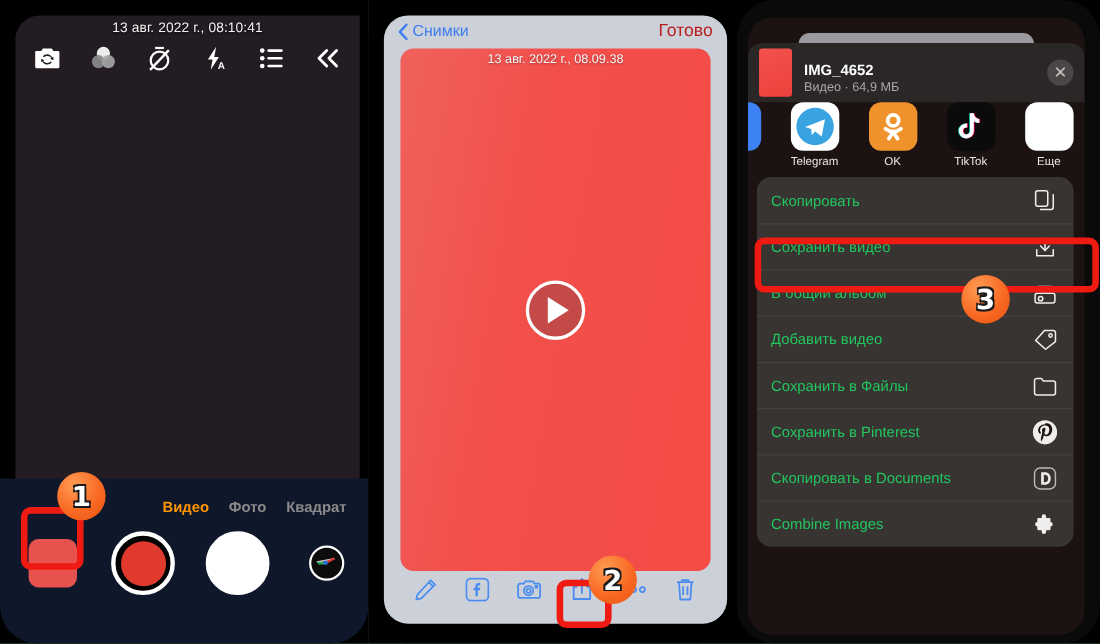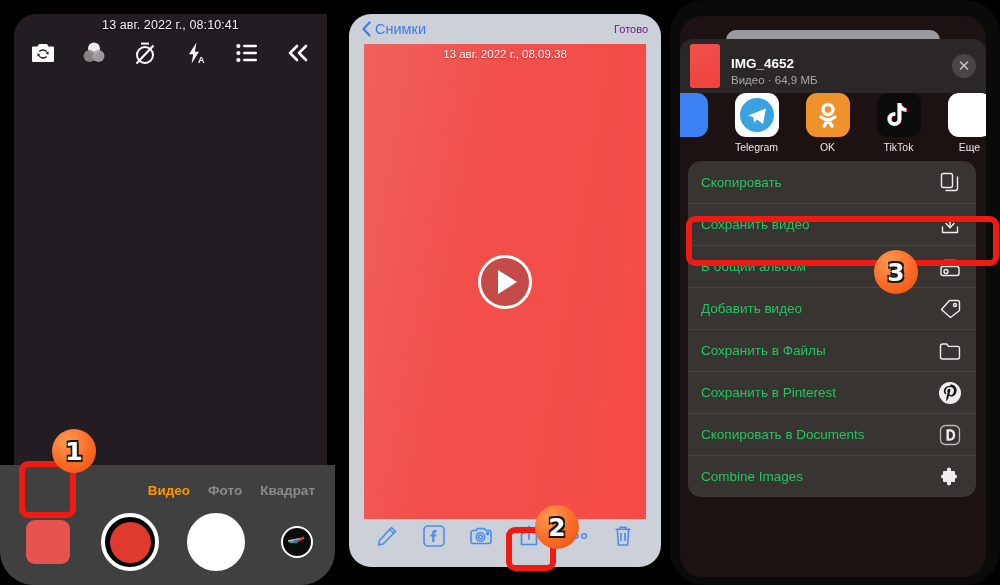--- a/index.html
+++ b/index.html
@@ -38,22 +38,22 @@
     font-size: 12.5px; letter-spacing: .1px;
     text-shadow: 0 1px 2px rgba(0,0,0,.8);
   }
   .cam-topbar {
     position: absolute; top: 22px; left: 0; right: 0; height: 34px;
     display: flex; align-items: center; justify-content: space-around;
     padding: 0 4px;
   }
   .cam-topbar .ic { width: 30px; height: 30px; display: flex; align-items: center; justify-content: center; }
   .cam-bottom {
-    position: absolute; left: 0; right: 0; bottom: 0; height: 120px;
-    background: #404040;
+    position: absolute; left: 0; right: 0; bottom: 0; height: 150px;
+    background: #0f172a;
   }
   .cam-modes {
     position: absolute; left: 0; right: 0; top: 18px;
     display: flex; gap: 18px; justify-content: flex-end;
     padding-right: 20px;
     font-size: 13.5px; font-weight: bold;
   }
   .cam-modes .m { color: #8a8a8a; }
   .cam-modes .m.active { color: #ff9500; }
   .cam-ctrl-row {
@@ -90,25 +90,26 @@
     background: #ccd1d9;
     border-radius: 22px;
     overflow: hidden;
   }
   .pv-nav {
     position: absolute; top: 0; left: 0; right: 0; height: 30px;
     display: flex; align-items: center; justify-content: space-between;
     padding: 0 13px;
   }
   .pv-back { display: flex; align-items: center; gap: 4px; color: #3d7cf0; font-size: 14.5px; }
-  .pv-done { color: #701a75; font-size: 11px; text-align: center; }
+  .pv-done { color: #b91c1c; font-size: 16px; text-align: center; }
   .pv-media {
     position: absolute; left: 15px; right: 15px; top: 30px; bottom: 48px;
     background: linear-gradient(100deg,#f0615c 0%,#f24f4b 40%,#f54b46 100%);
     overflow: hidden;
+    border-radius: 12px;
   }
   .pv-media-ts {
     position: absolute; top: 4px; left: 0; right: 0; text-align: center;
     color: #f6f6f6; font-size: 11.5px;
     text-shadow: 0 1px 2px rgba(0,0,0,.35);
   }
   .pv-play {
     position: absolute; left: 50%; top: 50%; transform: translate(-50%,-50%);
     width: 54px; height: 54px; border-radius: 50%;
     border: 3px solid #fff; background: rgba(140,70,70,.45);
@@ -156,21 +157,21 @@
   .ss-sub { color: #aaa7a6; font-size: 11.5px; line-height: 1.45; }
   .ss-close {
     width: 24px; height: 24px; border-radius: 50%;
     background: #4a4645; color: #c8c5c4;
     display: flex; align-items: center; justify-content: center;
     font-size: 15px; flex: none;
   }
   .ss-apps {
     position: absolute; left: 0; right: 0; top: 63px; height: 66px;
     display: flex; align-items: flex-start; gap: 0;
-    padding-left: 16px;
+    padding-left: 0;
   }
   .ss-app { width: 71px; flex: none; display: flex; flex-direction: column; align-items: center; gap: 4px; }
   .ss-app .icn { width: 44px; height: 44px; border-radius: 11px; display:flex; align-items:center; justify-content:center; overflow:hidden; }
   .ss-app .lbl { color: #e9e7e6; font-size: 10.5px; }
   .ss-list {
     position: absolute; left: 8px; right: 10px; top: 131px;
     background: #373432; border-radius: 13px; overflow: hidden;
   }
   .ss-row {
     height: 42px; display: flex; align-items: center; justify-content: space-between;

